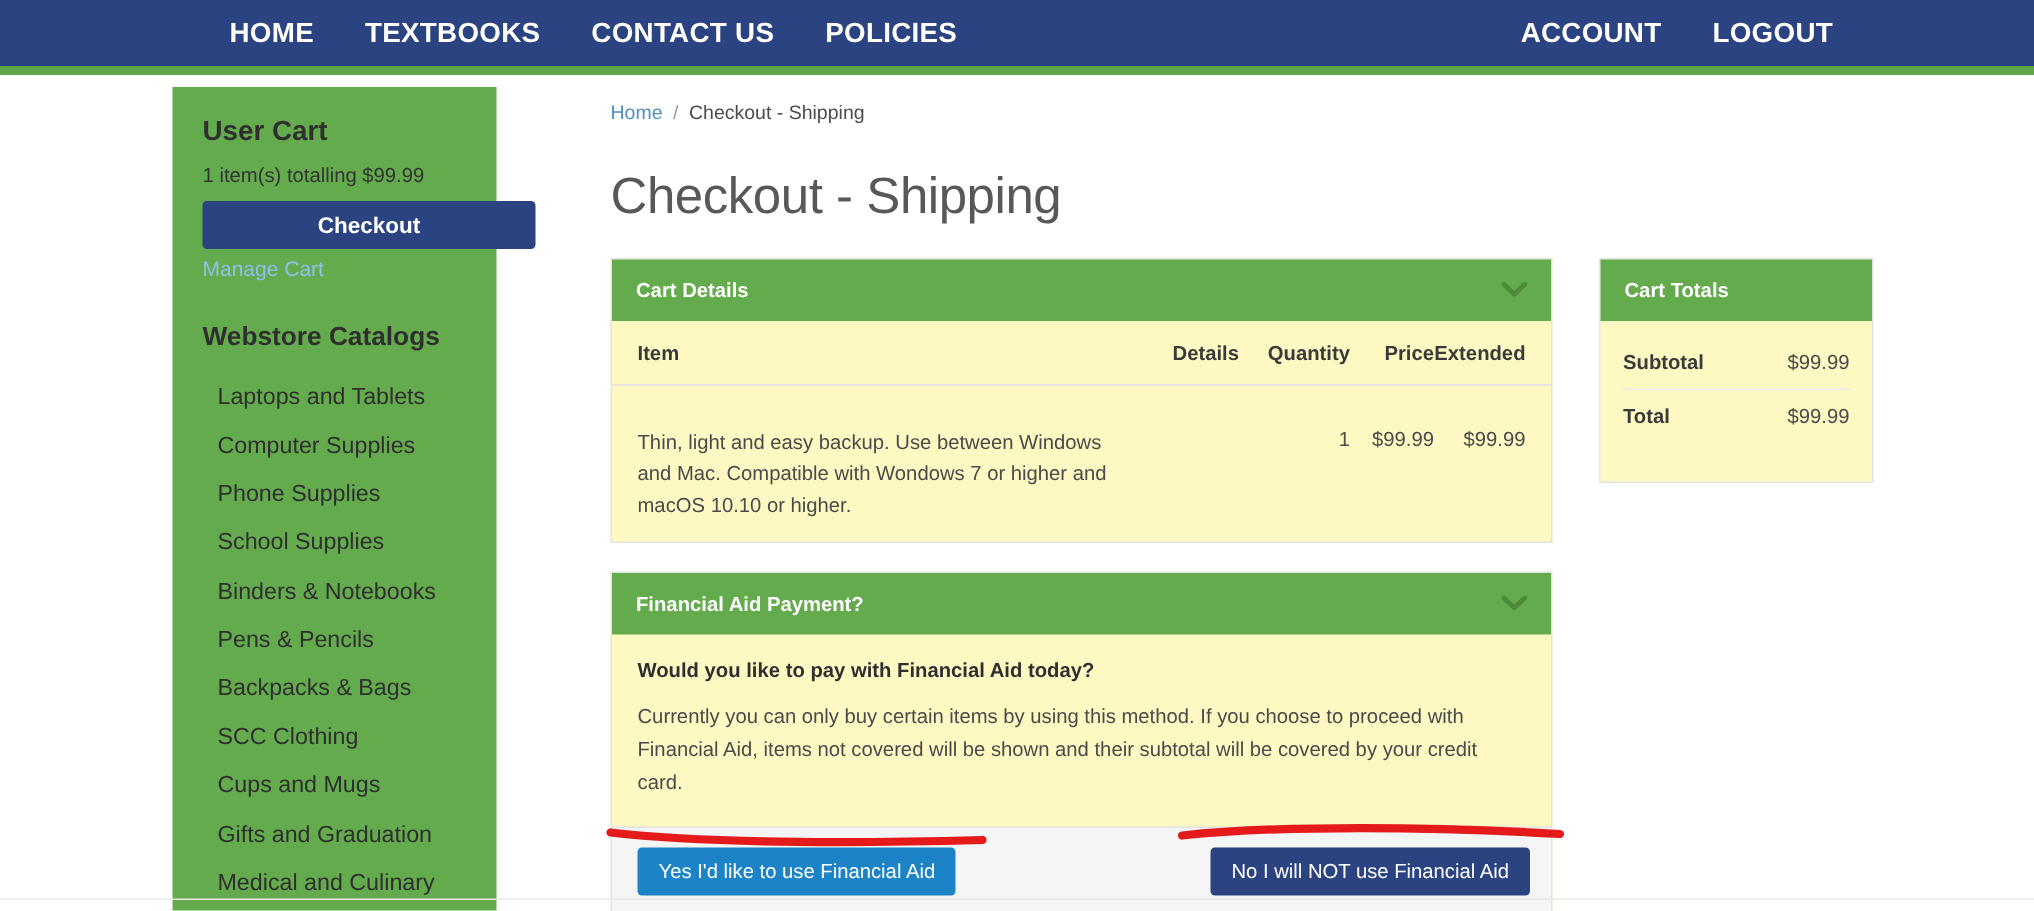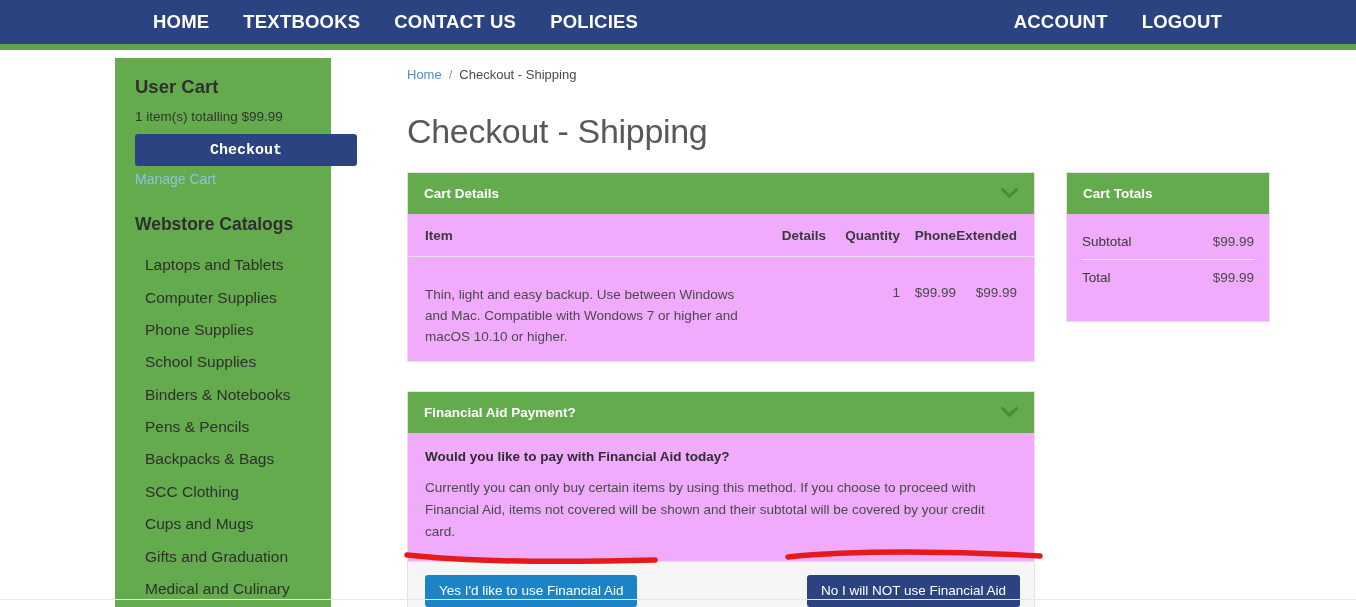--- a/index.html
+++ b/index.html
@@ -46,21 +46,21 @@
     margin-bottom: 11px;
   }
   .cart-sub {
     font-size: 13.5px; color: #333333; margin-bottom: 10px;
   }
   .checkout-btn {
     display: block; width: 222px; height: 32px;
     background: #2b4380; color: #ffffff;
     border: none; border-radius: 3px;
     font-size: 15px; font-weight: bold;
-    font-family: Liberation Mono, monospace;
+    font-family: Liberation Sans, sans-serif;
     cursor: pointer;
     margin-bottom: 5px;
   }
   .manage-cart {
     display: block; font-size: 14px; color: #8fc0ea;
     text-decoration: none; cursor: pointer; margin-bottom: 27px;
   }
   .catalogs-title {
     font-size: 17.5px; font-weight: bold; color: #2f2f2f;
     margin-bottom: 14px;
@@ -87,26 +87,26 @@
   .crumb-current { color: #4b4b4b; }
 
   .page-title {
     font-size: 34px; font-weight: normal; color: #585858;
     letter-spacing: -0.3px;
     margin-bottom: 21px;
   }
 
   .layout { display: flex; align-items: flex-start; }
   .col-left { width: 628px; }
-  .col-right { width: 204px; margin-left: 31px; }
+  .col-right { width: 183px; margin-left: 31px; }
 
   .panel {
     border: 1px solid #e3e3e3;
-    background: #f0abfc;
-    margin-bottom: 29px;
+    background: #fef9c3;
+    margin-bottom: 19px;
   }
   .panel-head {
     background: #64ab4d;
     height: 41px;
     display: flex; align-items: center; justify-content: space-between;
     padding: 0 16px;
   }
   .panel-head-title {
     color: #ffffff; font-size: 13.5px; font-weight: bold;
   }
@@ -160,21 +160,21 @@
 
   
   .totals-body { padding: 10px 14px 26px 14px; }
   .totals-row {
     display: flex; justify-content: space-between; align-items: center;
     padding: 10px 1px;
     border-top: 1px solid #eeeeee;
     font-size: 13.5px;
   }
   .totals-row:first-child { border-top: none; }
-  .totals-label { font-weight: normal; color: #3a3a3a; }
+  .totals-label { font-weight: bold; color: #3a3a3a; }
   .totals-value { color: #4a4a4a; }
 
   
   .annot { position: absolute; pointer-events: none; }
   .hr-bottom {
     position: absolute; top: 599px; left: 0;
     width: 1356px; height: 1px; background: #e8e8e8;
   }
 </style>
 </head>
@@ -237,21 +237,21 @@
                 <path d="M1.6 1.6 L8.5 8.2 L15.4 1.6" fill="none" stroke="#4e8a38" stroke-width="3.2" stroke-linecap="round" stroke-linejoin="round"></path>
               </svg>
           </span>
         </div>
         <table class="cart-table">
           <thead>
             <tr>
               <th class="col-item">Item</th>
               <th class="w-details">Details</th>
               <th class="w-qty">Quantity</th>
-              <th class="w-price">Phone</th>
+              <th class="w-price">Price</th>
               <th class="w-ext">Extended</th>
             </tr>
           </thead>
           <tbody>
             <tr>
               <td class="col-item">Thin, light and easy backup. Use between Windows and Mac. Compatible with Wondows 7 or higher and macOS 10.10 or higher.</td>
               <td class="w-details"></td>
               <td class="w-qty">1</td>
               <td class="w-price">$99.99</td>
               <td class="w-ext">$99.99</td>

